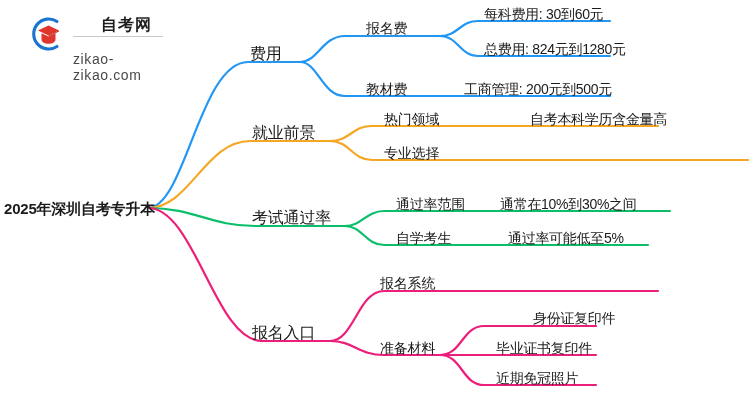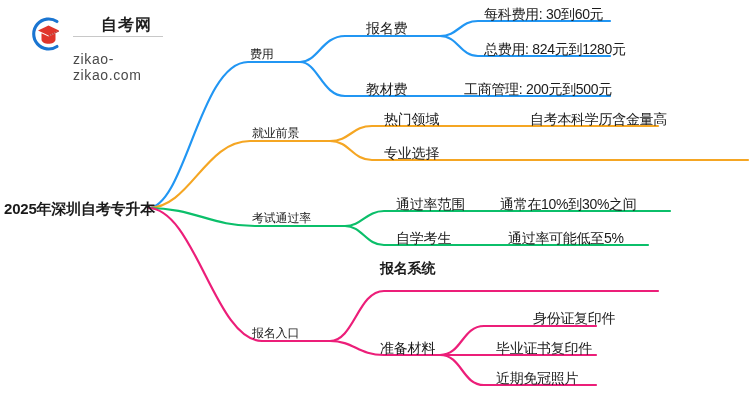--- a/index.html
+++ b/index.html
@@ -29,21 +29,21 @@
     color: #1a1a1a;
     line-height: 1;
     transform: translateY(-50%);
   }
   .node.root {
     font-size: 15px;
     font-weight: 700;
     letter-spacing: -0.2px;
   }
   .node.lvl1 {
-    font-size: 12px;
+    font-size: 16px;
     letter-spacing: -0.2px;
   }
   .node.lvl2 {
     font-size: 14px;
     letter-spacing: -0.2px;
   }
   .node.lvl3 {
     font-size: 14px;
     letter-spacing: -0.3px;
   }
@@ -169,19 +169,19 @@
   <div class="node lvl2" style="left:384px; top:153px;">专业选择</div>
   <div class="node lvl3" style="left:506px; top:119px;margin-left:24px;">自考本科学历含金量高</div>
 
   <div class="node lvl1" style="left:252px; top:218px;">考试通过率</div>
   <div class="node lvl2" style="left:396px; top:204px;">通过率范围</div>
   <div class="node lvl2" style="left:396px; top:238px;">自学考生</div>
   <div class="node lvl3" style="left:500px; top:204px;">通常在10%到30%之间</div>
   <div class="node lvl3" style="left:508px; top:238px;">通过率可能低至5%</div>
 
   <div class="node lvl1" style="left:252px; top:333px;">报名入口</div>
-  <div class="node lvl2" style="left:380px; top:268px;font-weight:bold;">报名系统</div>
+  <div class="node lvl2" style="left:380px; top:283px;">报名系统</div>
   <div class="node lvl2" style="left:380px; top:348px;">准备材料</div>
   <div class="node lvl3" style="left:496px; top:318px;margin-left:37px;">身份证复印件</div>
   <div class="node lvl3" style="left:496px; top:348px;">毕业证书复印件</div>
   <div class="node lvl3" style="left:496px; top:378px;">近期免冠照片</div>
 
 </div>
 
 </body></html>

